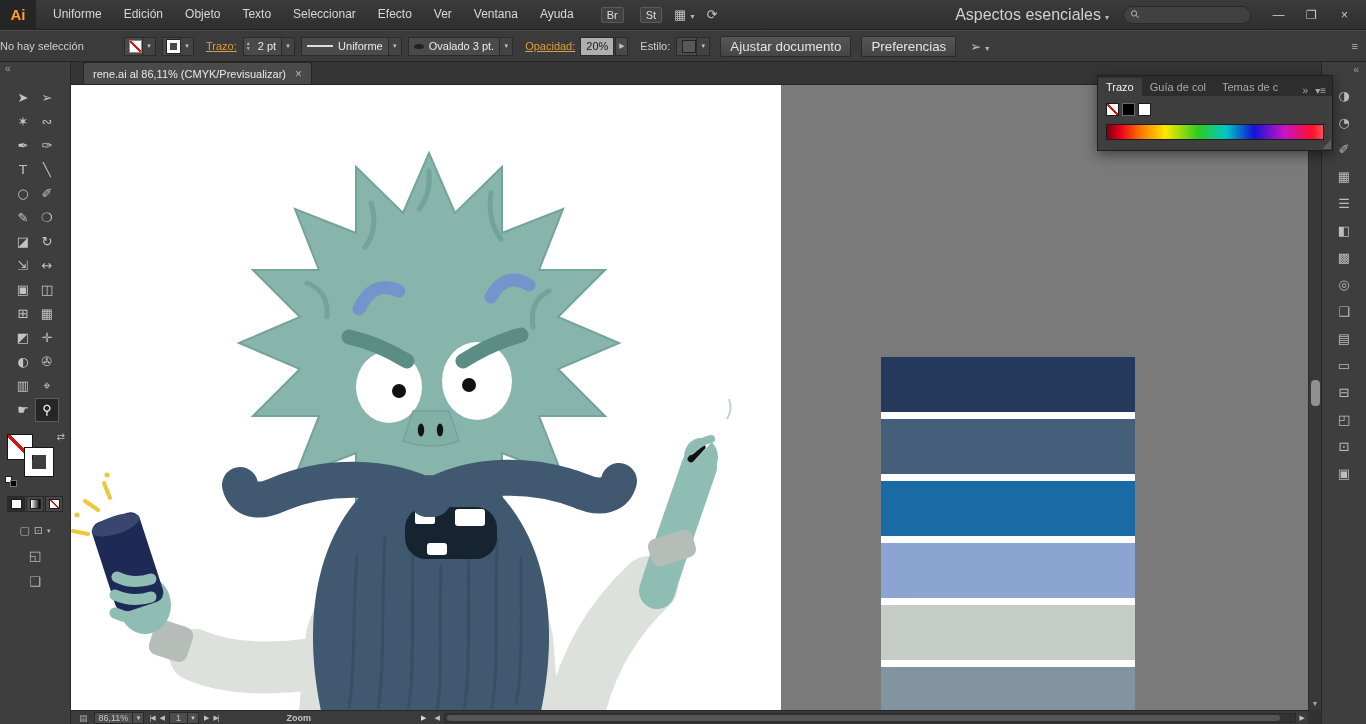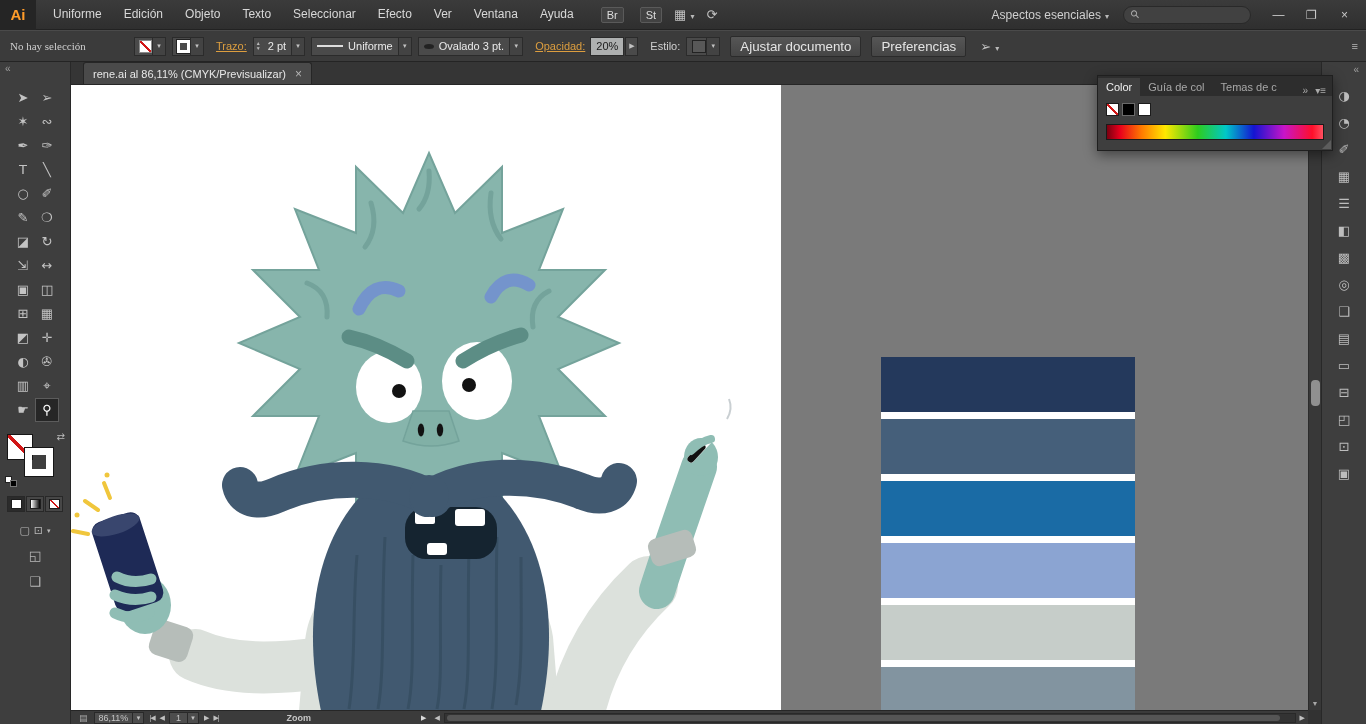--- a/index.html
+++ b/index.html
@@ -12,33 +12,33 @@
     background:linear-gradient(#3b3b3b,#2f2f2f); border-bottom:1px solid #222;
     display:flex; align-items:center; }
   #ai-logo { width:36px; height:46px; background:#252525; color:#ff9c2a; font-weight:bold;
     font-size:15px; display:flex; align-items:center; justify-content:center; }
   #menu-items { display:flex; margin-left:6px; }
   .menu-item { padding:0 11px; line-height:29px; font-size:12px; color:#d8d8d8; }
   .mb-btn { margin-left:16px; font-size:11px; color:#ddd; background:#424242;
     border:1px solid #5a5a5a; border-radius:2px; padding:1px 5px; }
   .mb-icon { margin-left:12px; color:#c0c0c0; font-size:13px; }
   .dd::after { content:"▾"; font-size:8px; color:#b9b9b9; margin-left:4px; }
-  #workspace-switcher { margin-left:auto; font-size:12px; color:#d0d0d0; }
+  #workspace-switcher { margin-left:auto; font-size:16px; color:#d0d0d0; }
   #search-box { margin-left:14px; width:128px; height:18px; background:#414141;
     border:1px solid #292929; border-radius:9px; display:flex; align-items:center; padding:0 7px; gap:5px; }
   #search-glyph { display:inline-block; transform:rotate(-45deg); color:#a9a9a9; font-size:11px; }
   #search-input { background:transparent; border:none; outline:none; color:#ddd; font-size:11px; width:96px; }
   #window-controls { display:flex; margin:0 8px 0 14px; gap:6px; }
   .win-btn { width:27px; height:20px; text-align:center; line-height:20px; color:#c8c8c8; font-size:12px; }
 
   
   #controlbar { position:absolute; left:0; top:30px; width:1366px; height:32px; background:#3b3b3b;
     border-top:1px solid #4a4a4a; border-bottom:1px solid #242424;
     display:flex; align-items:center; font-size:11px; color:#cfcfcf; }
-  #selection-status { margin-left:10px; width:118px;font-family:Liberation Serif, serif; }
+  #selection-status { width:118px; }
   .cb-combo { display:flex; align-items:center; background:#4a4a4a; border:1px solid #2b2b2b;
     height:19px; margin-left:6px; }
   .cb-field { padding:0 5px; color:#e9e9e9; white-space:nowrap; }
   .arrow-box { width:13px; height:100%; border-left:1px solid #2b2b2b; background:#434343;
     display:flex; align-items:center; justify-content:center; }
   .arrow-box::after { content:"▾"; font-size:7px; color:#c2c2c2; }
   .mini-swatch { width:13px; height:13px; border:1px solid #8a8a8a; margin-left:4px; }
   .none-bg { background:linear-gradient(to top right,#fff 44%,#d11616 44%,#d11616 56%,#fff 56%); }
   .stroke-mini { background:transparent; border:3px solid #fff; outline:1px solid #222; width:13px; height:13px; margin-left:4px; }
   .cb-link { color:#dd9e3f; text-decoration:underline; margin-left:12px; }
@@ -409,21 +409,21 @@
       <div class="dock-icon">⊟</div>
       <div class="dock-icon">◰</div>
       <div class="dock-icon">⊡</div>
       <div class="dock-icon">▣</div>
     </div>
 </div>
 
 <div id="color-panel">
   <div id="cp-tabs">
     <div id="cp-tabs-list" style="display:flex">
-        <div class="ptab active">Color</div>
+        <div class="ptab active">Trazo</div>
         <div class="ptab">Guía de col</div>
         <div class="ptab">Temas de c</div>
       </div>
     <div id="cp-extra">
       <span>»</span>
       <span>▾≡</span>
     </div>
   </div>
   <div id="cp-body">
     <div id="cp-swatches">

